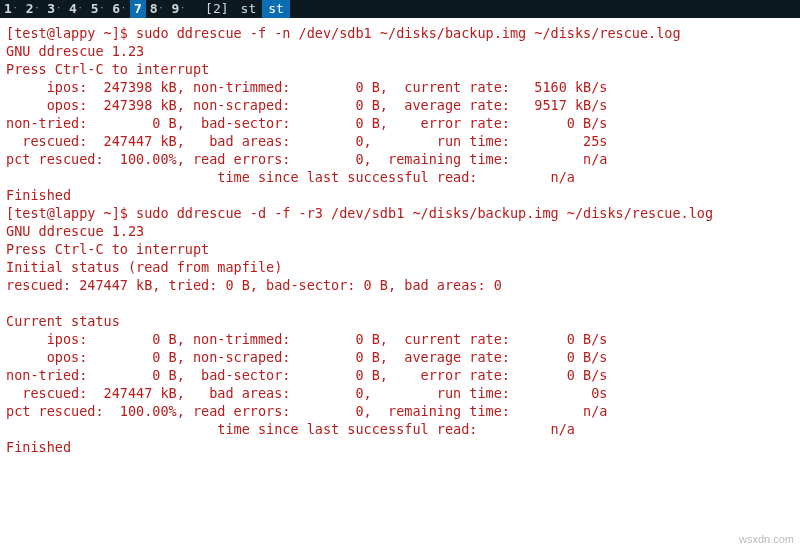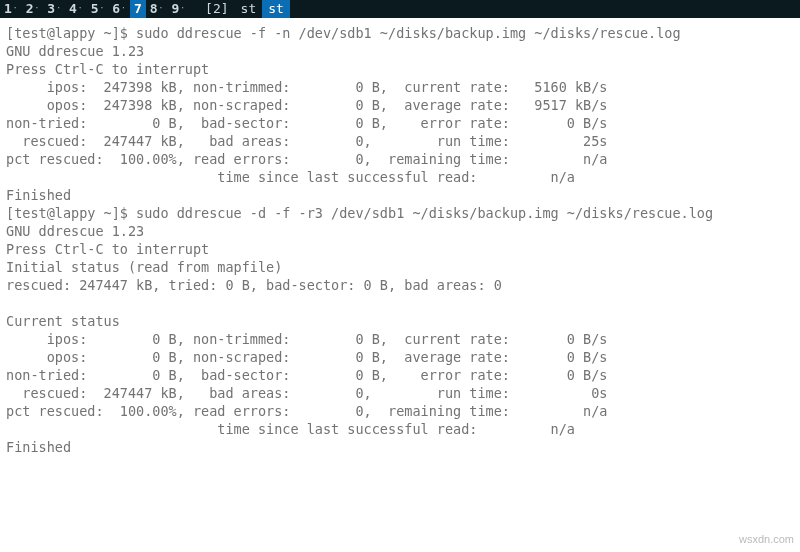--- a/index.html
+++ b/index.html
@@ -38,21 +38,21 @@
     vertical-align: super;
     margin-left: 1px;
     opacity: .8;
   }
   .tab-spacer { width: 10px; }
   .tab-label { padding: 0 6px; display:flex; align-items:center;}
   .tab-label.active { background: #0b6db3; color: #fff; }
   pre.term {
     padding: 6px 6px 6px 6px;
     white-space: pre;
-    color: #737373;
+    color: #b91c1c;
     letter-spacing: 0px;
   }
   .watermark {
     position: absolute;
     right: 6px;
     bottom: 4px;
     font-family: Arial, sans-serif;
     font-size: 11px;
     color: #bbb;
   }

